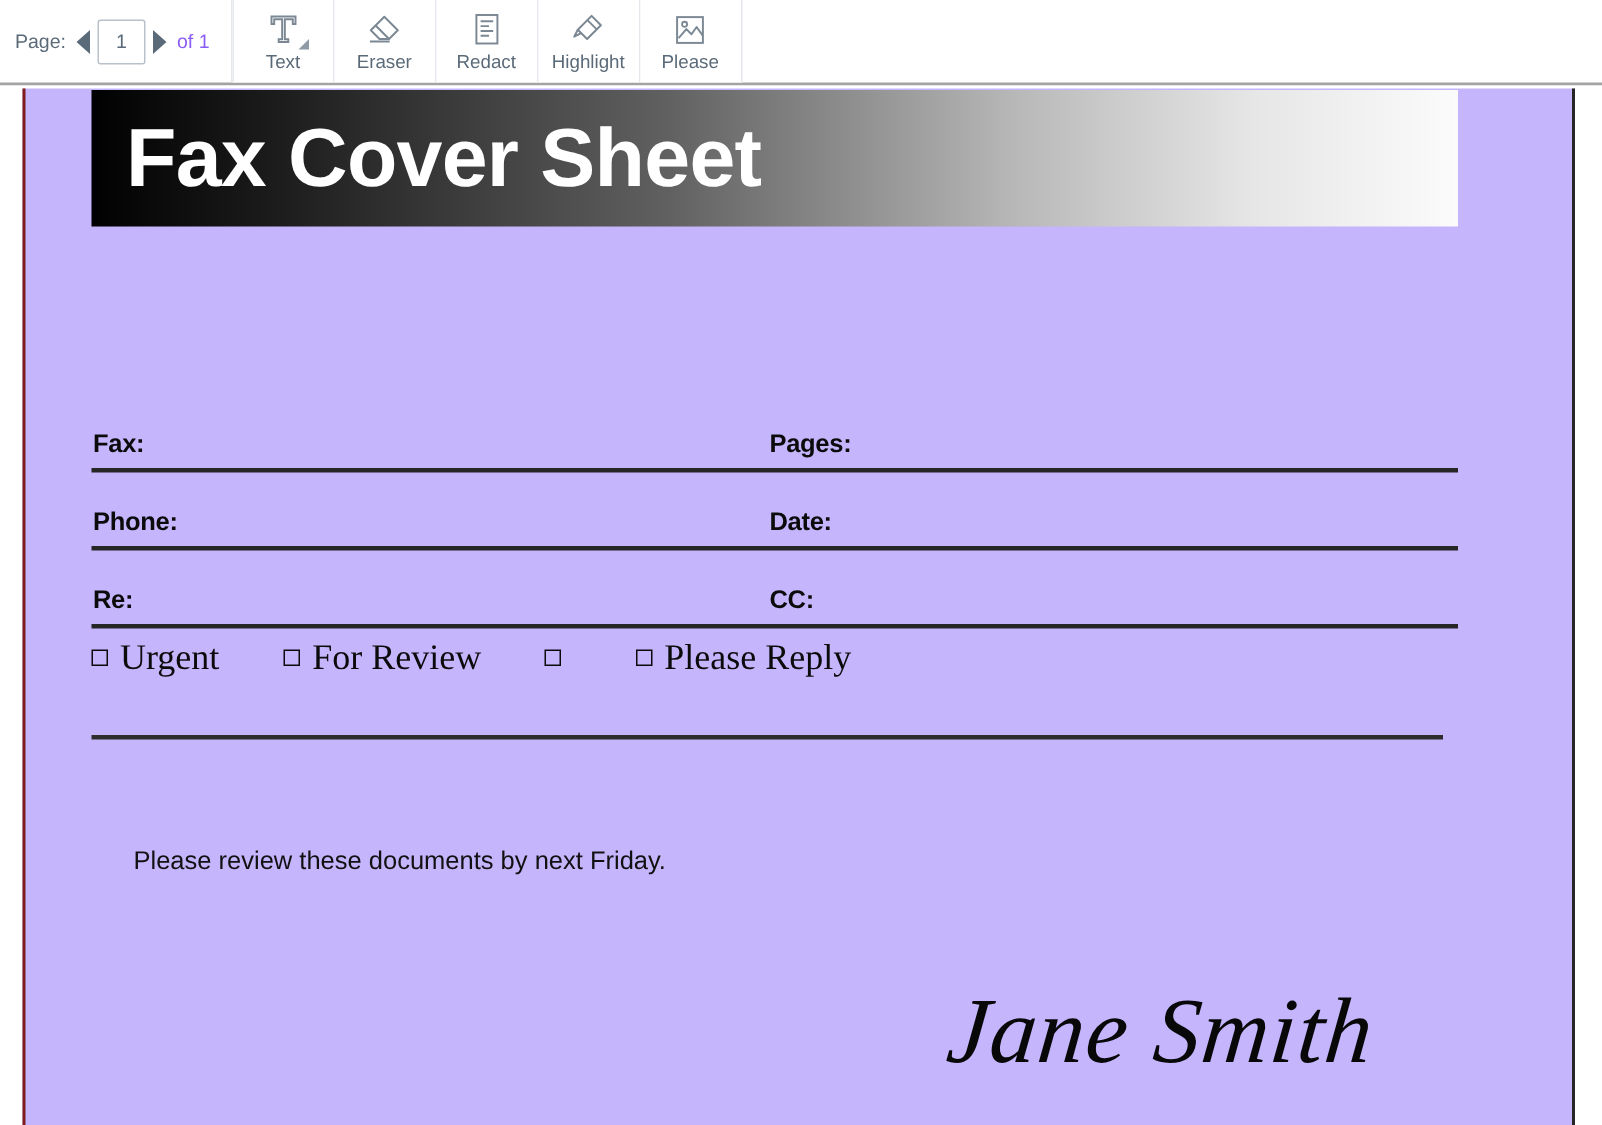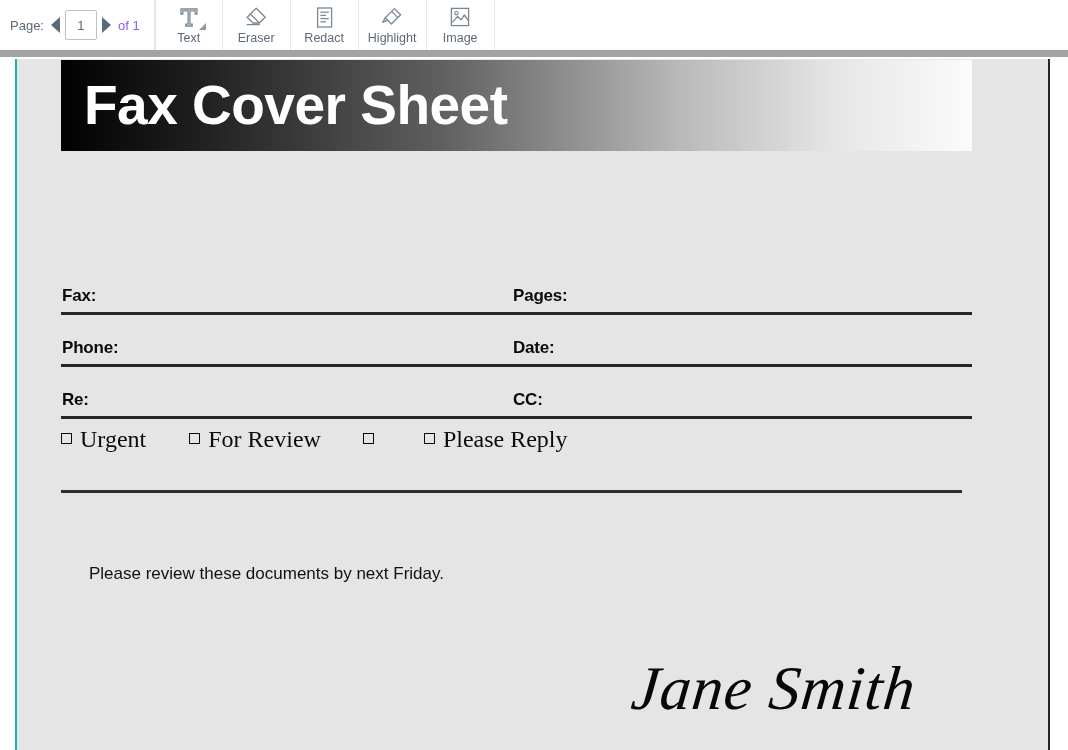--- a/index.html
+++ b/index.html
@@ -15,21 +15,21 @@
     position: relative;
   }
 
   
   #toolbar {
     position: absolute;
     top: 0; left: 0;
     width: 1068px;
     height: 57px;
     background: #ffffff;
-    border-bottom: 7px solid #a3a3a3;
+    border-bottom: 2px solid #a3a3a3;
     box-sizing: border-box;
     display: flex;
     align-items: stretch;
   }
 
   
   #page-nav {
     display: flex;
     align-items: center;
     height: 100%;
@@ -129,22 +129,22 @@
     width: 1068px;
     height: 693px;
     background: #ffffff;
   }
   #page-sheet {
     position: absolute;
     top: 2px;
     left: 15px;
     width: 1035px;
     height: 691px;
-    background: #e5e5e5;
-    border-left: 2px solid #14b8a6;
+    background: #c4b5fd;
+    border-left: 2px solid #7f1d1d;
     border-right: 2px solid #262626;
     box-sizing: border-box;
   }
 
   
   #doc-banner {
     position: absolute;
     top: 1px;
     left: 44px;
     width: 911px;
@@ -323,21 +323,21 @@
     </div>
 
     <div class="tool-btn">
       <span class="tool-ico">
         <svg width="22" height="22" viewBox="0 0 22 22">
           <rect x="2.4" y="2.4" width="17.2" height="17.2" fill="none" stroke="#7b8894" stroke-width="1.3"></rect>
           <circle cx="7.4" cy="7.2" r="1.7" fill="none" stroke="#7b8894" stroke-width="1.2"></circle>
           <path d="M3.4 16.4 L8.6 10.4 L12 13.8 L15.4 9 L19.4 14.6" fill="none" stroke="#7b8894" stroke-width="1.3" stroke-linejoin="round"></path>
         </svg>
       </span>
-      <span class="tool-label">Image</span>
+      <span class="tool-label">Please</span>
     </div>
 
 
   </div>
 </div>
 
 <div id="page-area">
   <div id="page-sheet">
 
     <div id="doc-banner">

